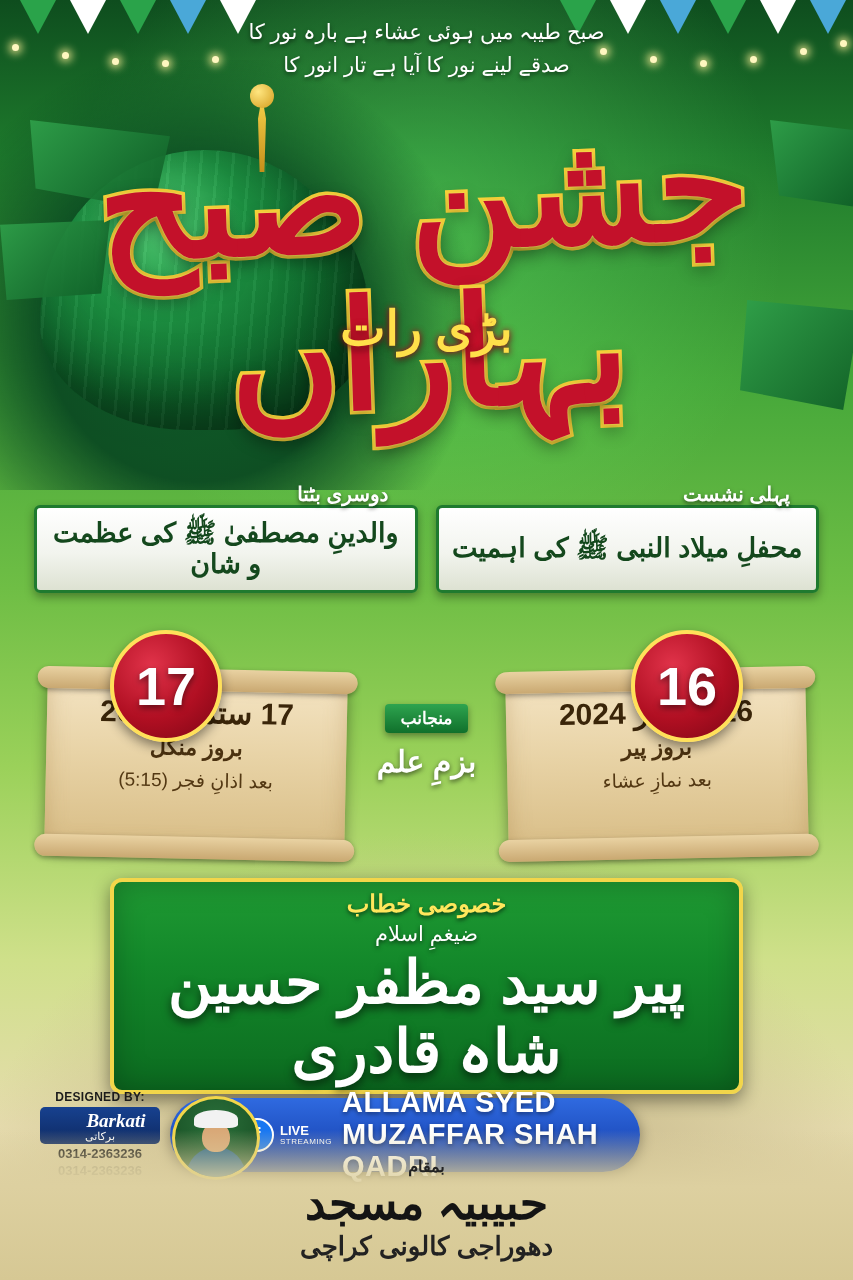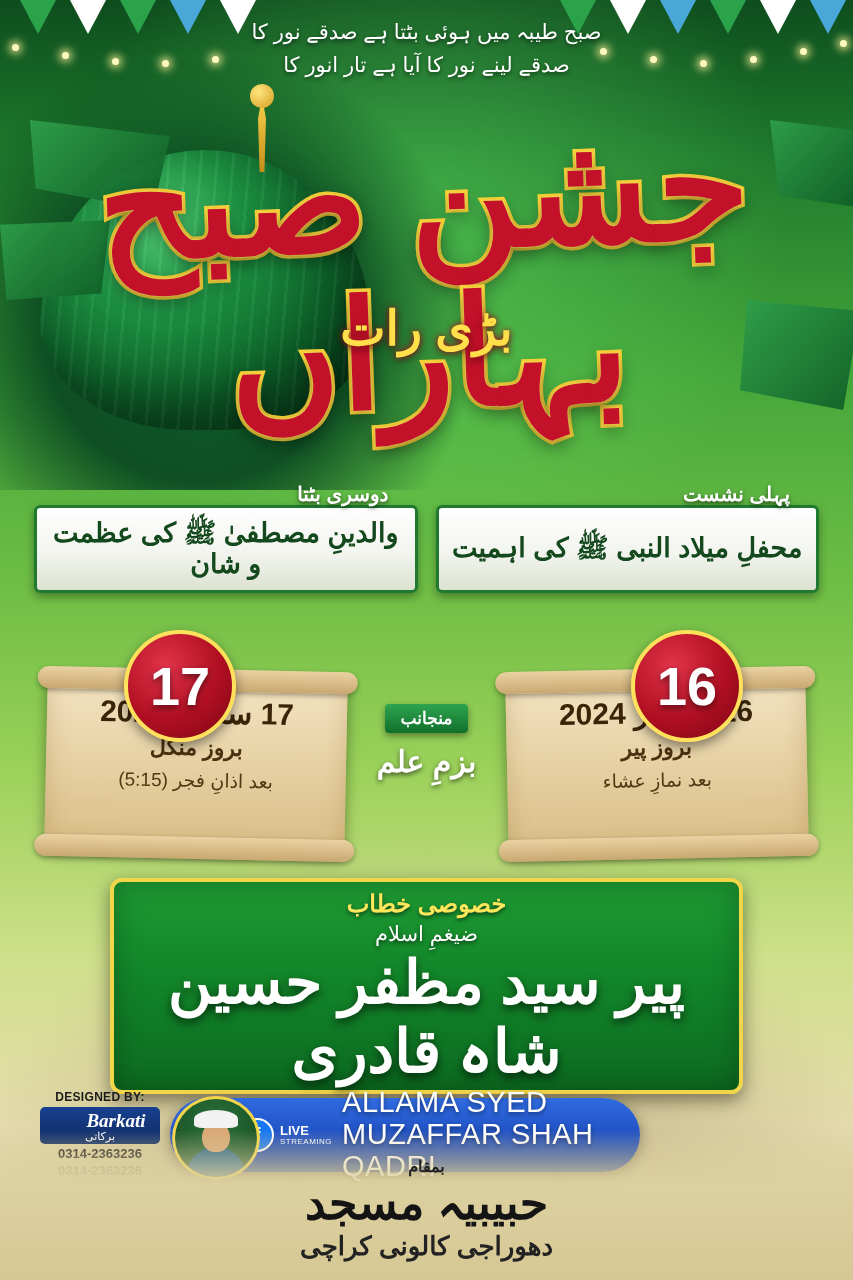--- a/index.html
+++ b/index.html
@@ -242,21 +242,21 @@
     box-shadow: 0 5px 12px rgba(0,0,0,.45);
     color: #fff;
     font-size: 54px;
     font-weight: bold;
     display: flex;
     align-items: center;
     justify-content: center;
     text-shadow: 0 3px 6px rgba(0,0,0,.5);
   }
   .daybadge.b16 { right: 70px; }
-  .daybadge.b12 { left: 84px; }
+  .daybadge.b12 { left: 70px; }
 
   .center-tag {
     position: absolute;
     left: 50%;
     top: 74px;
     transform: translateX(-50%);
     width: 170px;
     text-align: center;
     direction: rtl;
   }
@@ -346,21 +346,21 @@
   .live-word {
     color: #fff;
     font-size: 13px;
     font-weight: bold;
     line-height: 1.05;
   }
   .live-word small { display: block; font-size: 8px; font-weight: normal; letter-spacing: .5px; }
   .live-name {
     color: #fff;
     font-size: 29px;
-    font-weight: normal;
+    font-weight: bold;
     line-height: 1.1;
     letter-spacing: .5px;
     text-shadow: 0 2px 4px rgba(0,0,0,.45);
   }
   .speaker-photo {
     position: absolute;
     left: 172px; top: 1096px;
     width: 82px; height: 78px;
     border-radius: 50%;
     overflow: hidden;
@@ -498,21 +498,21 @@
     <div class="lamp" style="left:212px; top:56px;"></div>
     <div class="lamp" style="left:600px; top:48px;"></div>
     <div class="lamp" style="left:650px; top:56px;"></div>
     <div class="lamp" style="left:700px; top:60px;"></div>
     <div class="lamp" style="left:750px; top:56px;"></div>
     <div class="lamp" style="left:800px; top:48px;"></div>
     <div class="lamp" style="left:840px; top:40px;"></div>
   </div>
 
   <div class="couplet">
-    <div>صبح طیبہ میں ہوئی بٹتا ہے صدقے نور کا</div>
+    <div>صبح طیبہ میں ہوئی عشاء ہے بارہ نور کا</div>
     <div>صدقے لینے نور کا آیا ہے تار انور کا</div>
   </div>
 
   <div class="title-wrap">
     <div class="title-main">جشن صبح بہاراں</div>
   </div>
   <div class="title-sub">بڑی رات</div>
 
   <div class="sessions">
     <div class="session">

